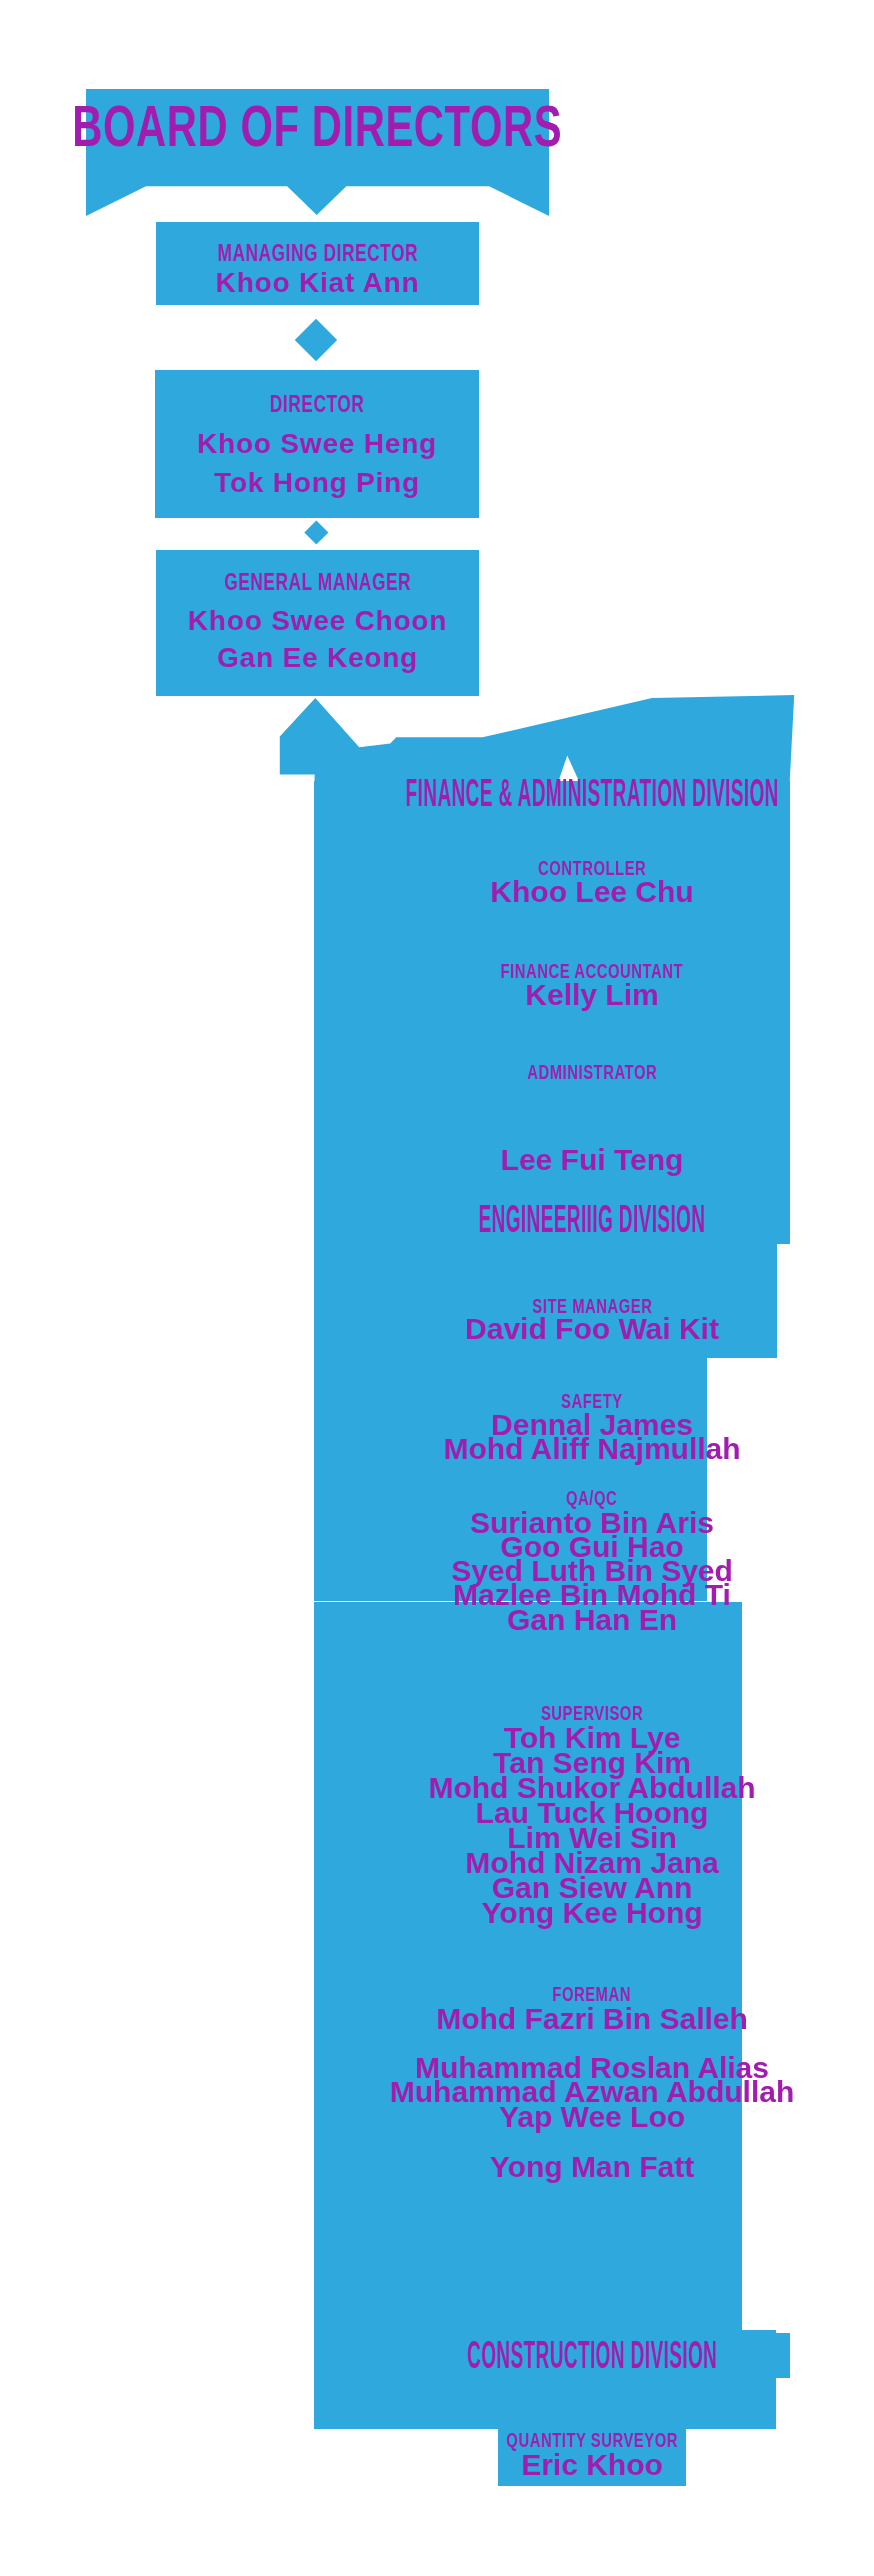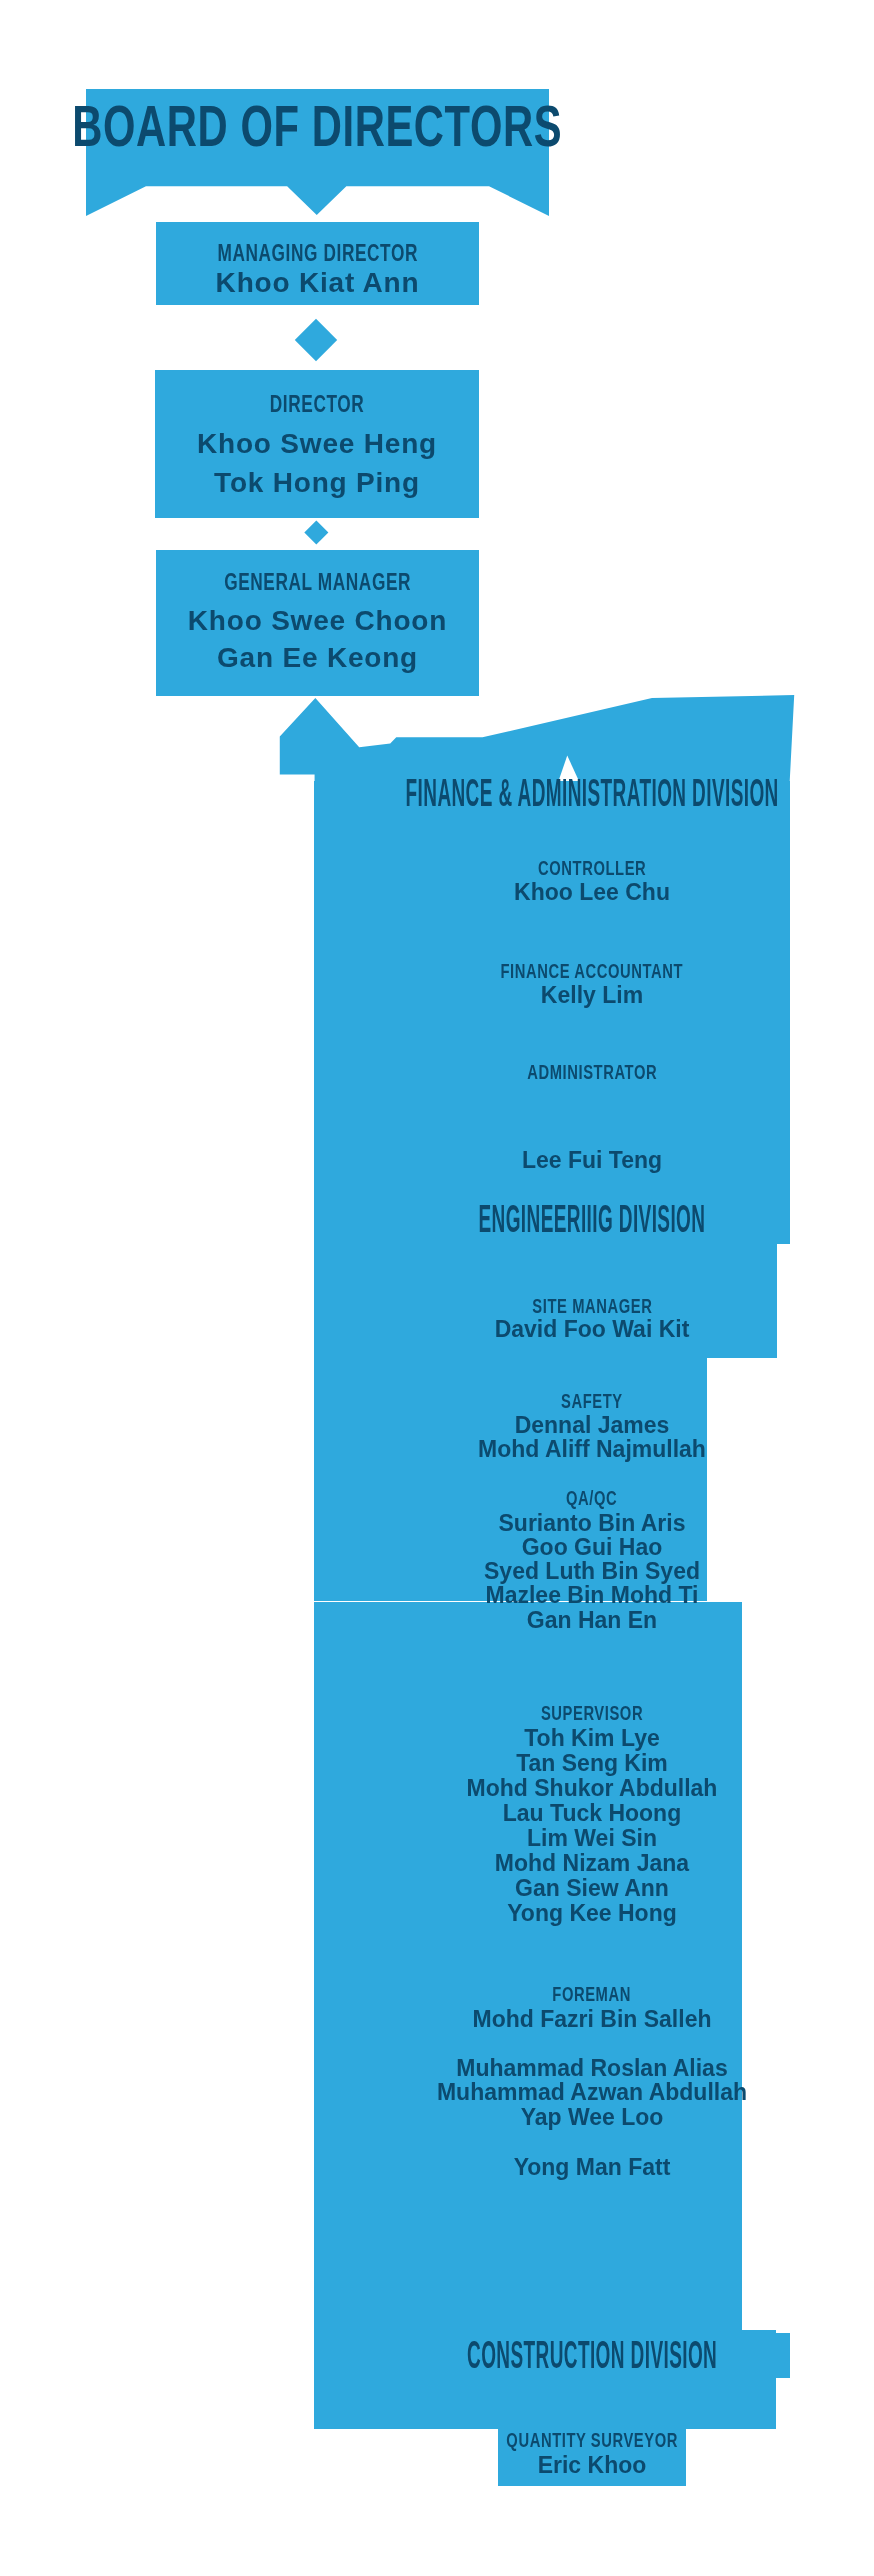--- a/index.html
+++ b/index.html
@@ -1,25 +1,25 @@
 <!DOCTYPE html>
 <html style="--accent: #2FA9DD;font-size:12px"><head>
 <meta charset="utf-8">
 <style>
   html,body{margin:0;padding:0;background:#ffffff;}
   #stage{position:relative;width:874px;height:2576px;background:#fff;overflow:hidden;
          font-family:"Liberation Sans",sans-serif;}
   .blk{position:absolute;background:var(--accent);}
   .line{position:absolute;display:flex;justify-content:center;align-items:center;
-        transform:translateY(-50%);white-space:nowrap;color:#0c4a6e;}
+        transform:translateY(-50%);white-space:nowrap;color:#a21caf;}
   .line span{display:inline-block;line-height:1;transform-origin:50% 50%;}
   .btitle span{font-size:58px;font-weight:bold;transform:scaleX(.72);letter-spacing:0.8px;}
   .h1 span{font-size:38px;font-weight:bold;transform:scaleX(.5);letter-spacing:0.8px;}
   .role span{font-size:20.5px;font-weight:bold;transform:scaleX(.72);letter-spacing:0.8px;}
-  .nm span{font-size:23px;font-weight:bold;}
+  .nm span{font-size:30px;font-weight:bold;}
   .blabel span{font-size:23px;font-weight:bold;transform:scaleX(.75);letter-spacing:0.8px;}
   .bname span{font-size:28px;font-weight:bold;letter-spacing:0.8px;}
   .diamond{position:absolute;background:var(--accent);transform:rotate(45deg);}
   svg{position:absolute;display:block;}
 </style>
 </head>
 <body>
 
 <div id="stage">
 

